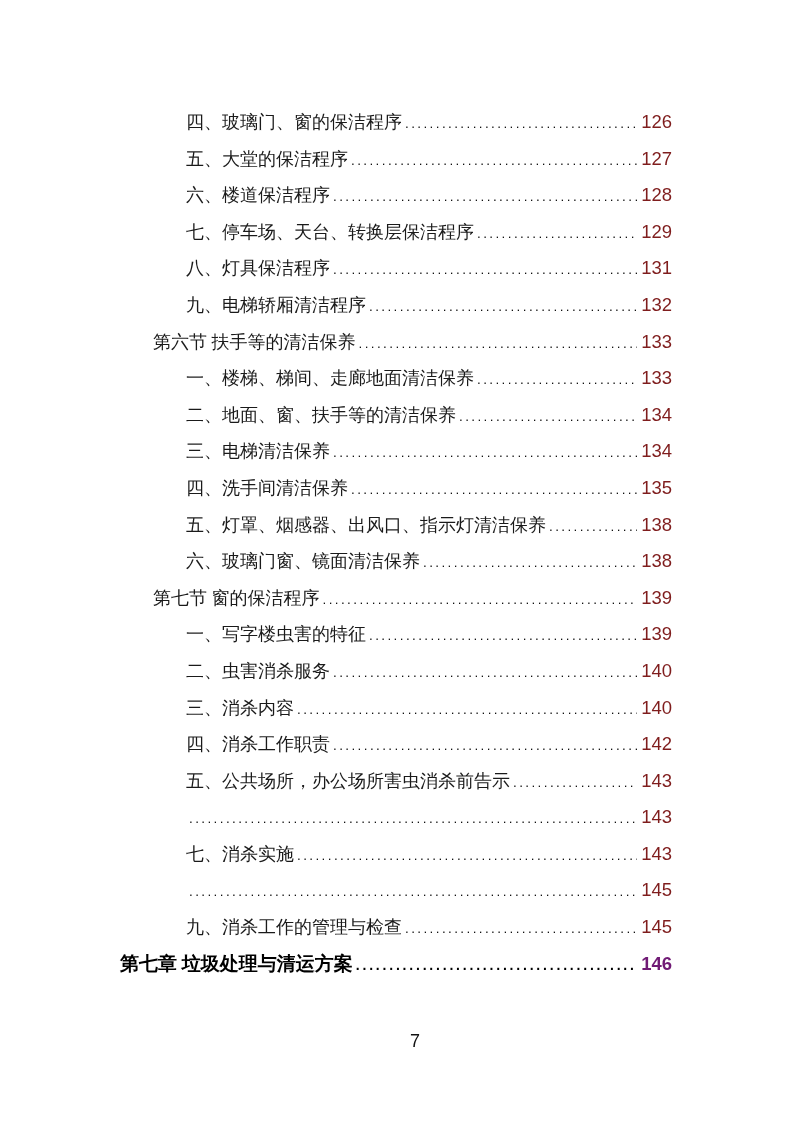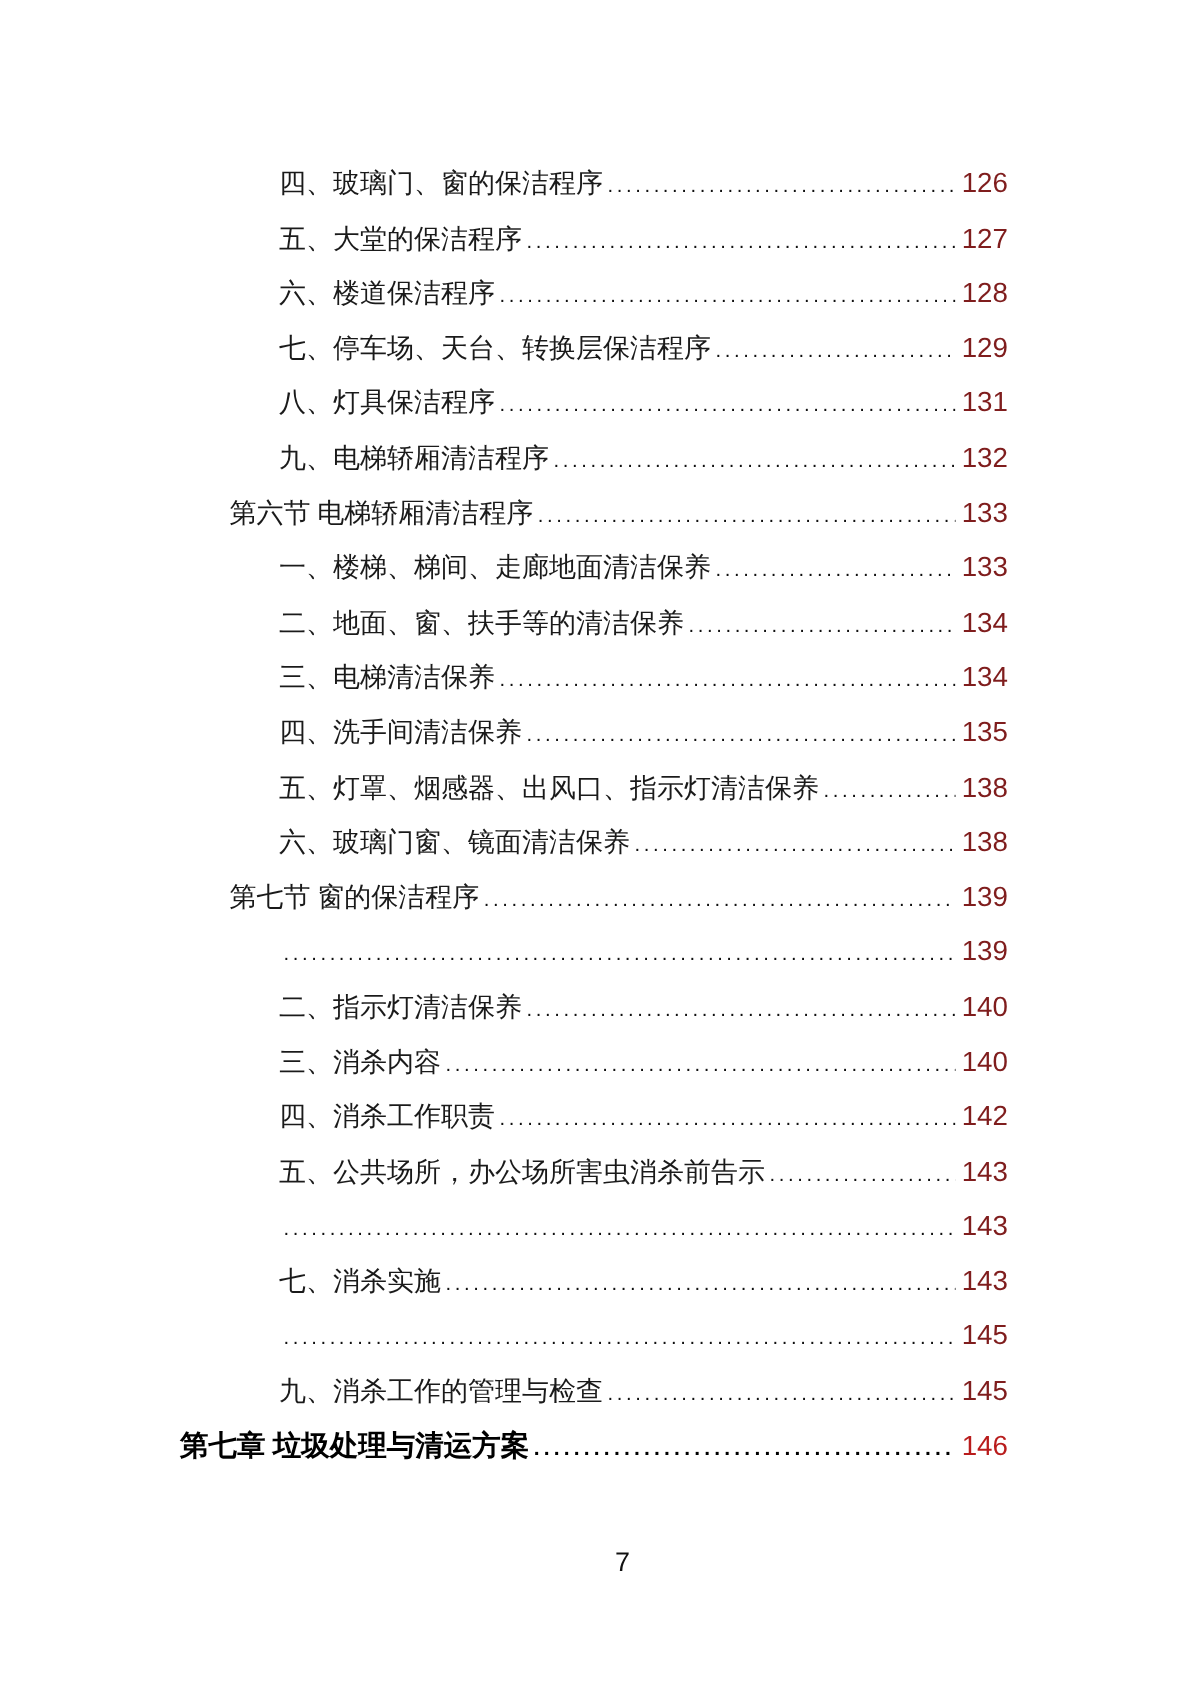--- a/index.html
+++ b/index.html
@@ -59,22 +59,22 @@
     color: #000000;
   }
   .toc-pagenum {
     flex: 0 0 auto;
     white-space: nowrap;
     font-family: "Liberation Sans", "DejaVu Sans", sans-serif;
     font-size: 18.5px;
     color: #7f1d1d;
   }
   .level-chapter .toc-pagenum {
-    font-weight: normal;
-    color: #b91c1c;
+    font-weight: bold;
+    color: #701a75;
   }
   .page-footer {
     margin-top: 47px;
     margin-left: 37px;
     text-align: center;
     font-family: "Liberation Sans", "DejaVu Sans", sans-serif;
     font-size: 18px;
     line-height: 24px;
     color: #111111;
   }
@@ -109,21 +109,21 @@
       <span class="toc-title">八、灯具保洁程序</span>
         <span class="toc-leader">........................................................................................................................................................................................................</span>
         <span class="toc-pagenum">131</span>
     </div>
     <div class="toc-row level-item">
       <span class="toc-title">九、电梯轿厢清洁程序</span>
         <span class="toc-leader">........................................................................................................................................................................................................</span>
         <span class="toc-pagenum">132</span>
     </div>
     <div class="toc-row level-section">
-      <span class="toc-title">第六节 电梯轿厢清洁程序</span>
+      <span class="toc-title">第六节 扶手等的清洁保养</span>
         <span class="toc-leader">........................................................................................................................................................................................................</span>
         <span class="toc-pagenum">133</span>
     </div>
     <div class="toc-row level-item">
       <span class="toc-title">一、楼梯、梯间、走廊地面清洁保养</span>
         <span class="toc-leader">........................................................................................................................................................................................................</span>
         <span class="toc-pagenum">133</span>
     </div>
     <div class="toc-row level-item">
       <span class="toc-title">二、地面、窗、扶手等的清洁保养</span>
@@ -149,25 +149,26 @@
       <span class="toc-title">六、玻璃门窗、镜面清洁保养</span>
         <span class="toc-leader">........................................................................................................................................................................................................</span>
         <span class="toc-pagenum">138</span>
     </div>
     <div class="toc-row level-section">
       <span class="toc-title">第七节 窗的保洁程序</span>
         <span class="toc-leader">........................................................................................................................................................................................................</span>
         <span class="toc-pagenum">139</span>
     </div>
     <div class="toc-row level-item">
+      <span class="toc-title">一、写字楼虫害的特征</span>
         <span class="toc-leader">........................................................................................................................................................................................................</span>
         <span class="toc-pagenum">139</span>
     </div>
     <div class="toc-row level-item">
-      <span class="toc-title">二、指示灯清洁保养</span>
+      <span class="toc-title">二、虫害消杀服务</span>
         <span class="toc-leader">........................................................................................................................................................................................................</span>
         <span class="toc-pagenum">140</span>
     </div>
     <div class="toc-row level-item">
       <span class="toc-title">三、消杀内容</span>
         <span class="toc-leader">........................................................................................................................................................................................................</span>
         <span class="toc-pagenum">140</span>
     </div>
     <div class="toc-row level-item">
       <span class="toc-title">四、消杀工作职责</span>

